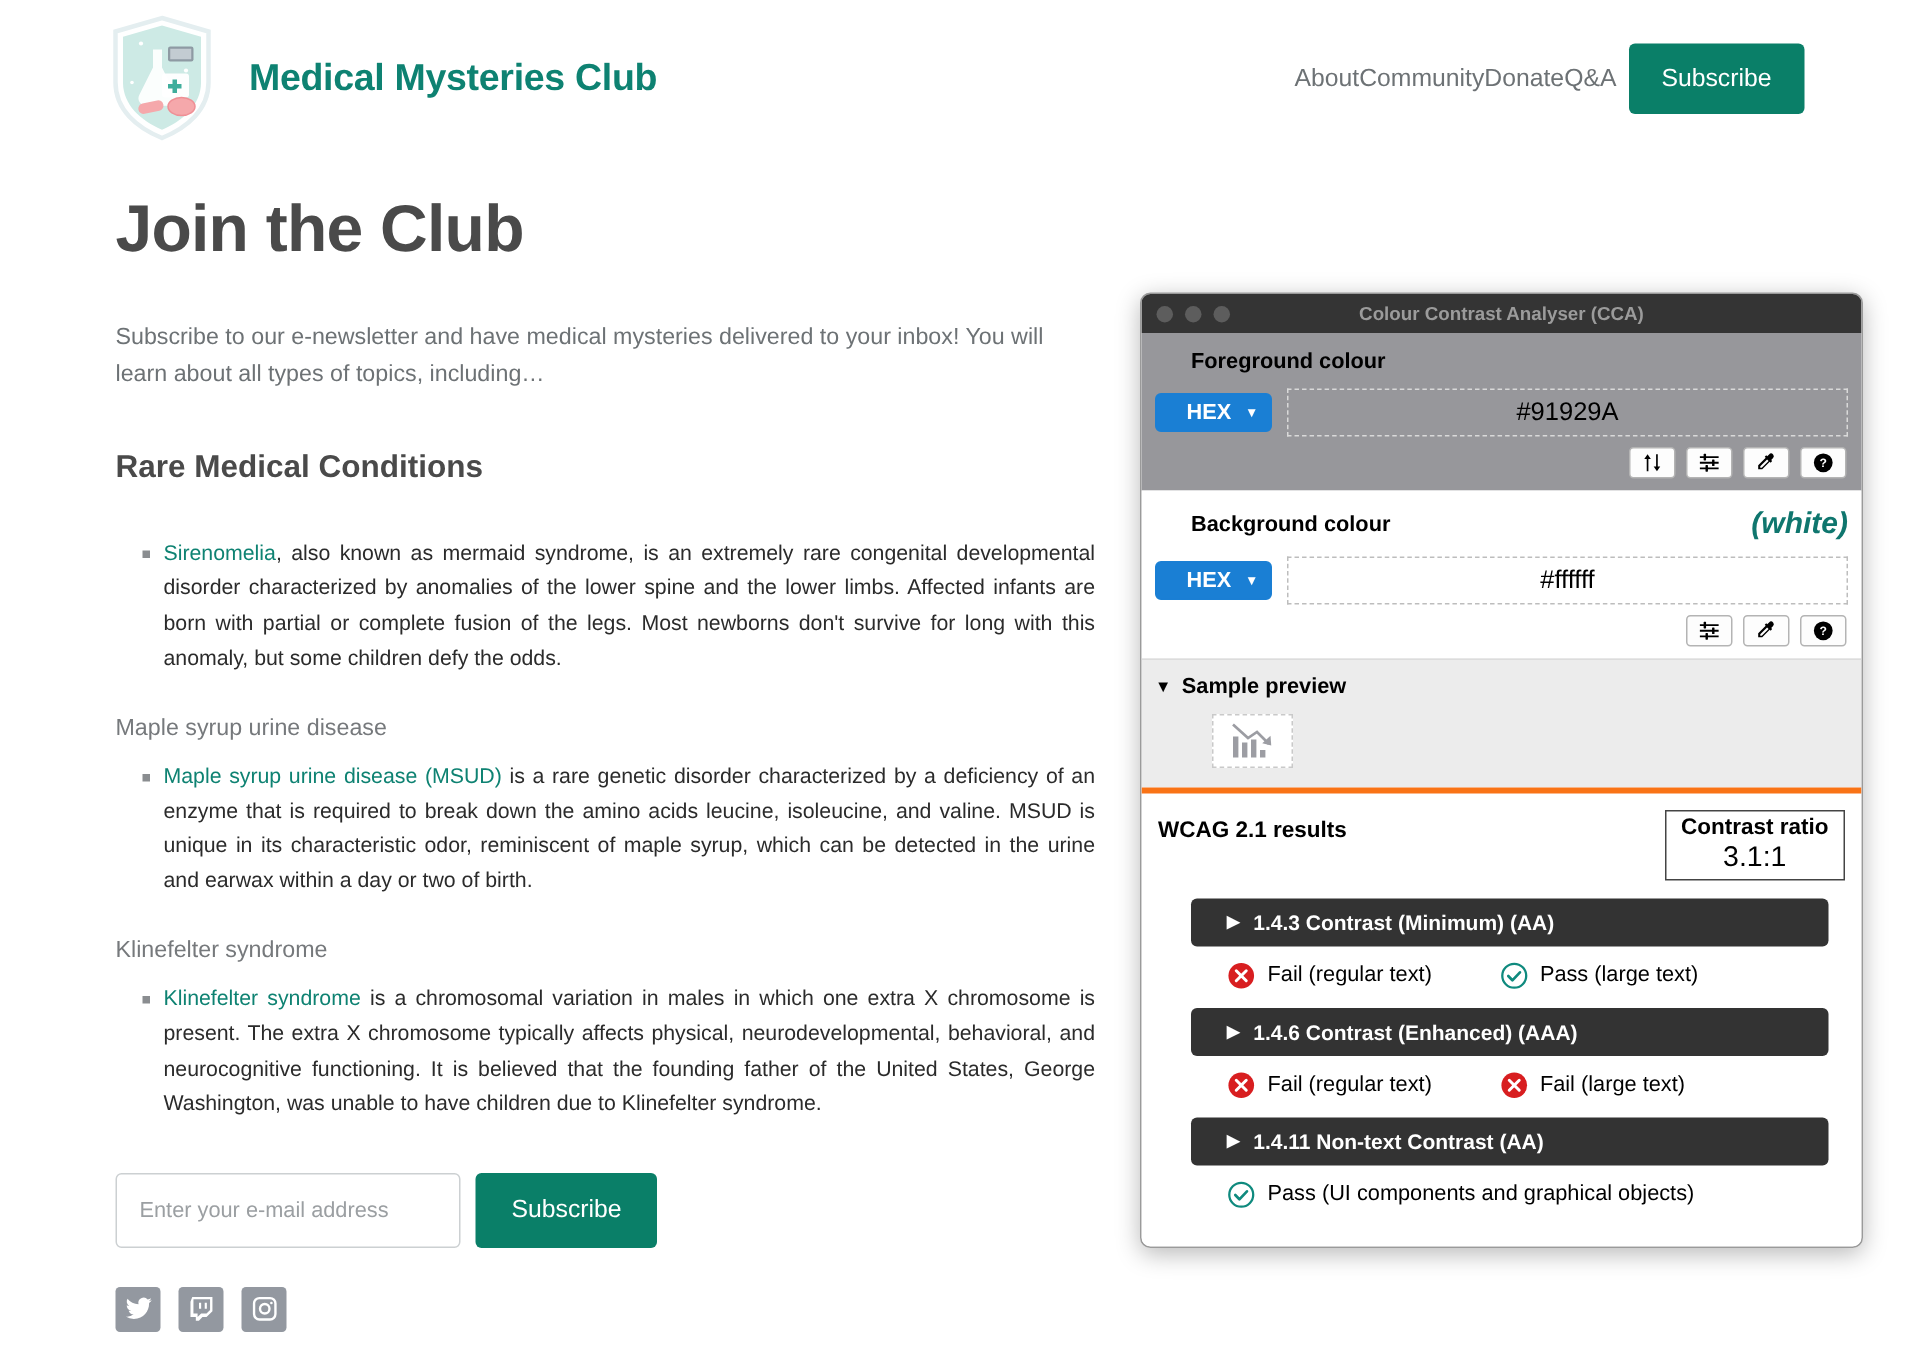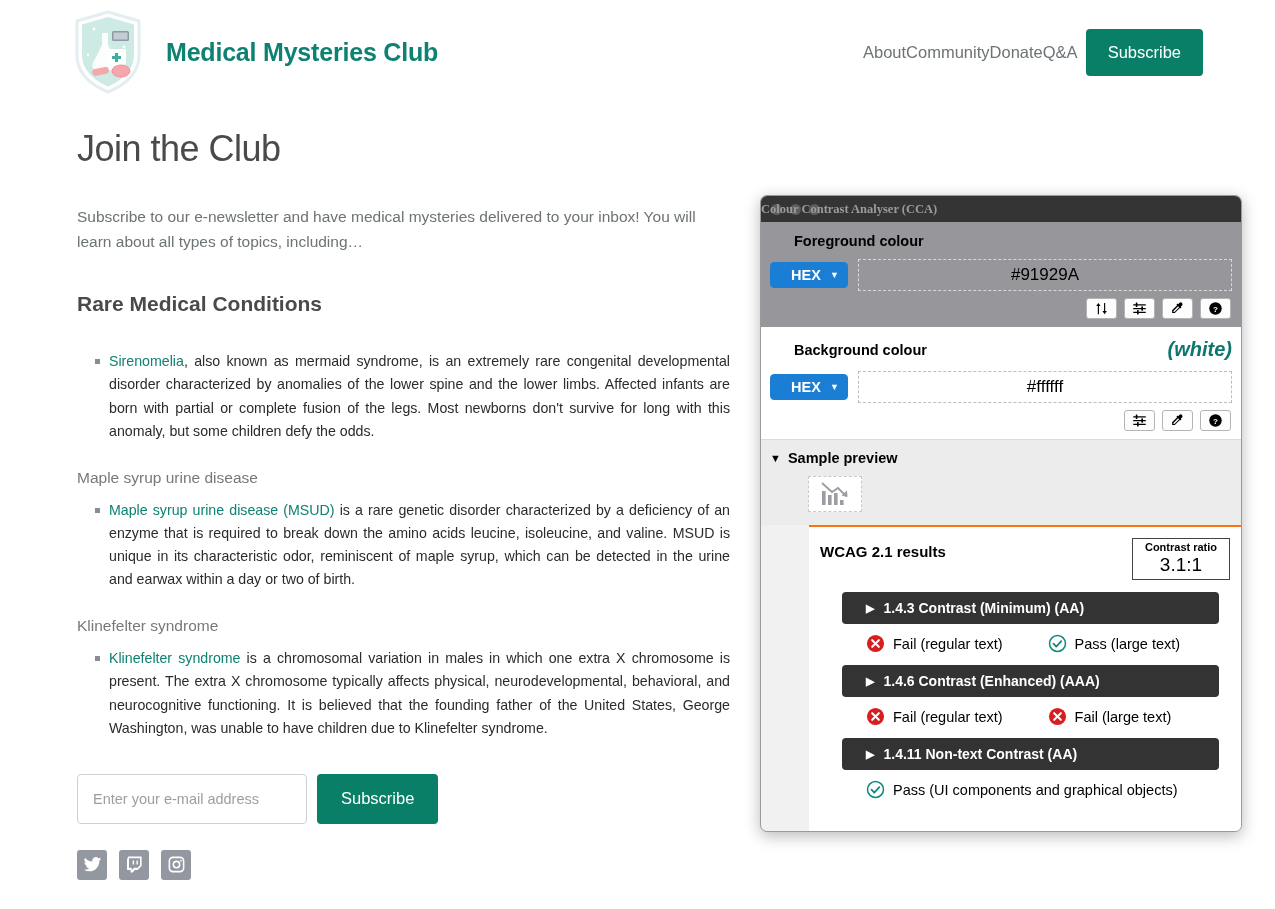--- a/index.html
+++ b/index.html
@@ -31,21 +31,21 @@
   }
   .nav-subscribe {
     background: #0a7f68; color: #ffffff; border: none; border-radius: 4px;
     font-size: 16.5px; font-family: inherit; font-weight: 500;
     padding: 14px 22px; margin-left: 8px; cursor: pointer; white-space: nowrap;
   }
 
   
   .content { padding: 28px 72px 0 77px; width: 760px; }
   .page-title {
-    font-size: 36px; font-weight: normal; color: #4a4a4a;
+    font-size: 44px; font-weight: bold; color: #4a4a4a;
     margin: 0 0 34px 0; letter-spacing: -0.5px;
   }
   .intro {
     font-size: 15.5px; color: #6d7275; line-height: 1.62;
     margin: 0 0 38px 0; width: 625px;
   }
   .section-title {
     font-size: 21px; font-weight: bold; color: #4a4a4a; margin: 0 0 34px 0;
   }
   .cond-title {
@@ -93,22 +93,22 @@
     overflow: hidden; display: flex; flex-direction: column;
     border: 1px solid #9a9a9a;
   }
   .cca-titlebar {
     height: 26px; background: #343434; position: relative; flex: none;
     display: flex; align-items: center;
   }
   .traffic { display: flex; gap: 8px; padding-left: 10px; }
   .traffic span { width: 11px; height: 11px; border-radius: 50%; background: #5d5d5d; display:block; }
   .cca-title {
-    position: absolute; left: 0; right: 0; text-align: left;
-    font-size: 12.5px; color: #9b9b9b; font-weight: bold; pointer-events: none; font-family: Liberation Serif, serif;
+    position: absolute; left: 0; right: 0; text-align: center;
+    font-size: 12.5px; color: #9b9b9b; font-weight: bold; pointer-events: none;
   }
 
   .fg-section { background: #97979b; padding: 11px 9px 8px 9px; flex: none; }
   .bg-section { background: #ffffff; padding: 11px 9px 8px 9px; flex: none; }
   .sec-head { display: flex; align-items: center; margin-bottom: 10px; margin-left: 24px; }
   .sec-label { font-size: 14.5px; font-weight: bold; color: #000; }
   .sec-note { margin-left: auto; font-size: 20px; font-style: italic; font-weight: bold; color: #0f766e; }
 
   .color-row { display: flex; align-items: center; gap: 10px; }
   .hex-select {
@@ -146,28 +146,28 @@
     flex: 1; border: 1px dashed #c9c9c9; background: #ffffff;
     font-size: 20px; color: #9c9da3; font-family: inherit;
     padding: 9px 12px; outline: none;
   }
   .sample-graphic {
     width: 54px; border: 1px dashed #c9c9c9; background: #ffffff;
     display: flex; align-items: center; justify-content: center;
   }
   .sample-graphic svg { width: 34px; height: 34px; display: block; }
 
-  .wcag-section { background: #ffffff; padding: 11px 11px 20px 11px; flex: 1; border-top: 2px solid #f97316; margin-left: 48px; }
+  .wcag-section { background: #ffffff; padding: 11px 11px 20px 11px; flex: 1; border-top: 4px solid #f97316; }
   .wcag-head { display: flex; align-items: flex-start; }
   .wcag-title { font-size: 15px; font-weight: bold; color: #000; padding-top: 5px; }
   .ratio-box {
     margin-left: auto; border: 1px solid #444; background: #fff;
     padding: 2px 10px 3px 10px; text-align: center; min-width: 98px;
   }
-  .ratio-label { font-size: 11px; font-weight: bold; color: #000; line-height: 1.2; }
+  .ratio-label { font-size: 15px; font-weight: bold; color: #000; line-height: 1.2; }
   .ratio-value { font-size: 19px; color: #000; line-height: 1.15; }
 
   .crit-bar {
     background: #333333; color: #fff; border-radius: 4px;
     padding: 8px 10px 8px 24px; display: flex; align-items: center; gap: 9px;
     font-size: 14px; font-weight: bold; margin: 12px 11px 0 22px; cursor: pointer;
   }
   .crit-bar .tri-w { font-size: 11px; }
   .results-row { display: flex; margin: 10px 0 0 0; padding-left: 46px; }
   .result { display: flex; align-items: center; gap: 8px; font-size: 14.5px; color: #000; }

